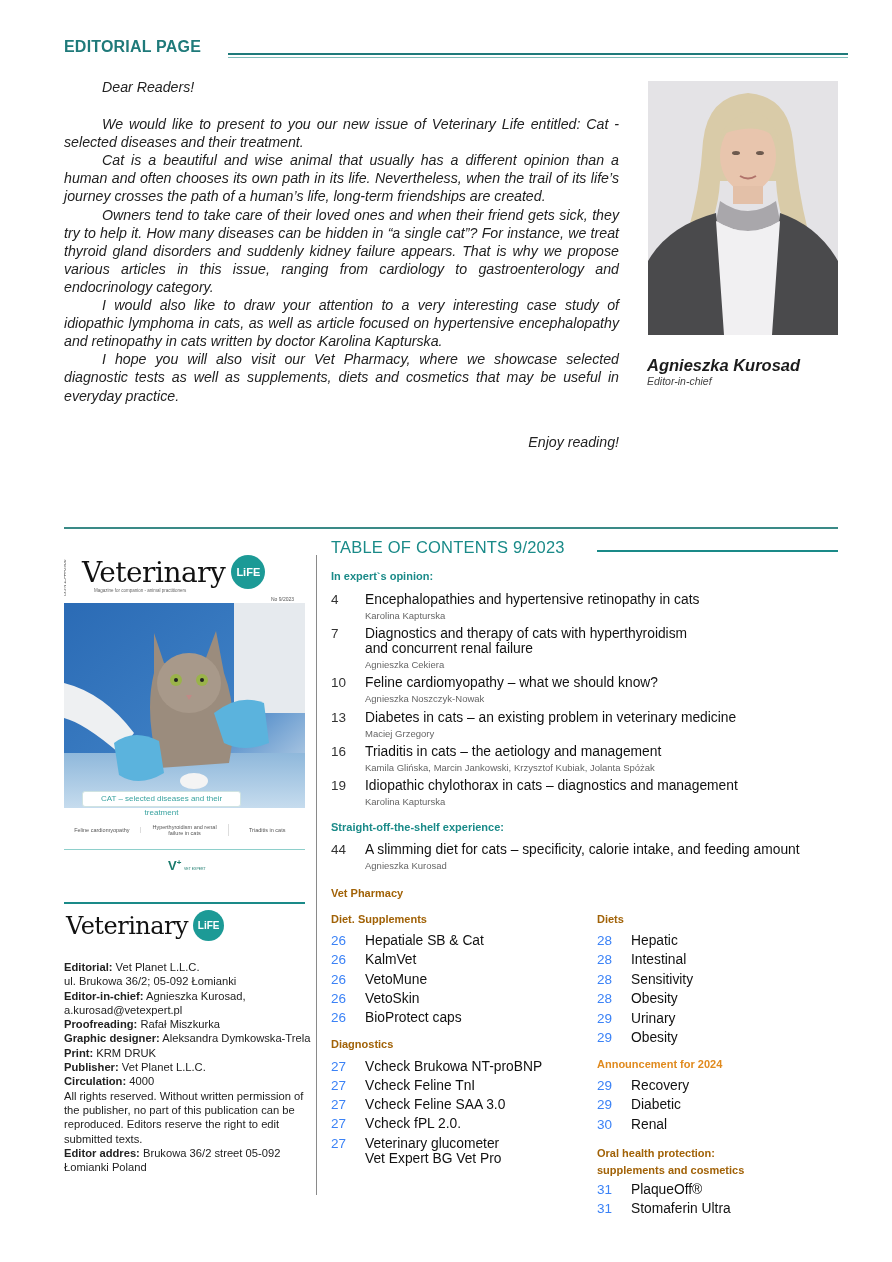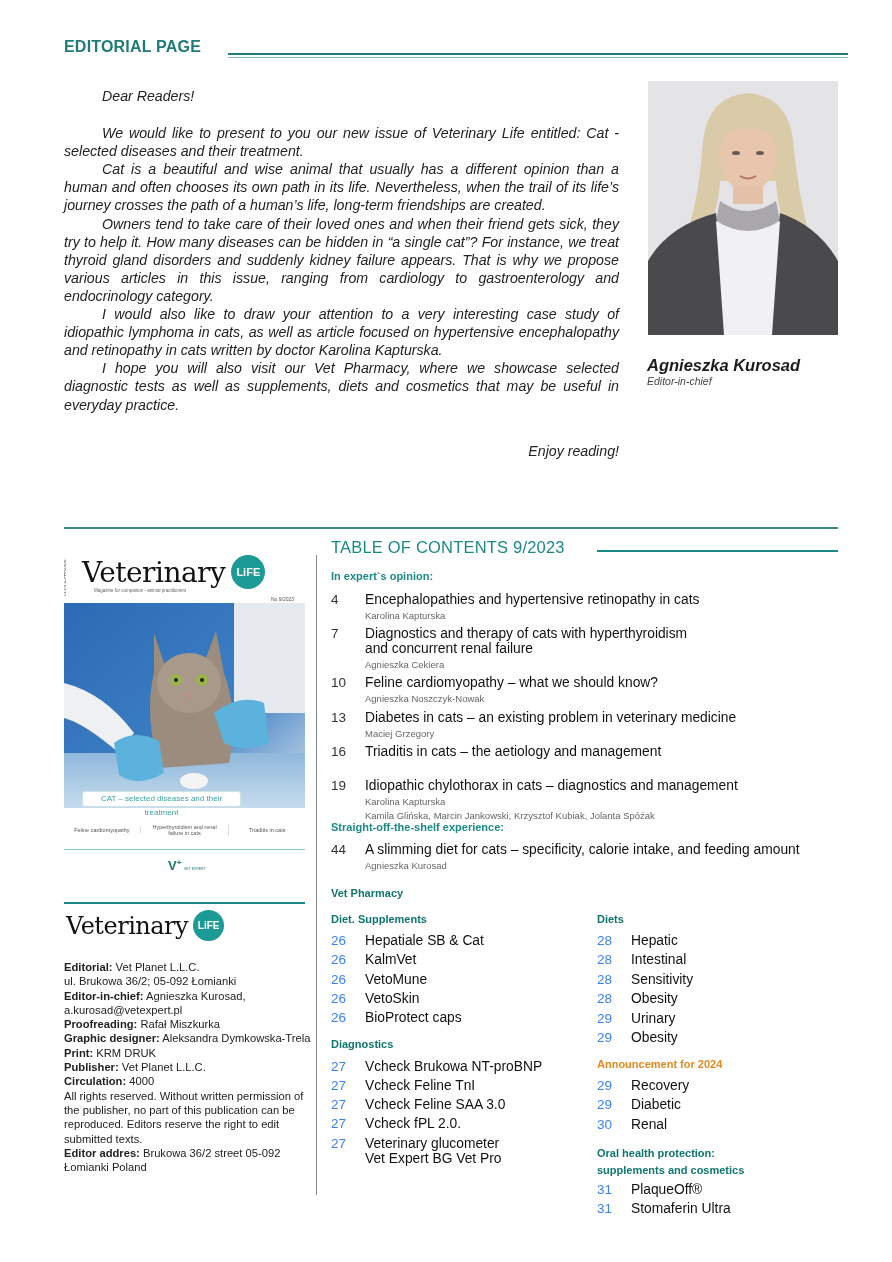--- a/index.html
+++ b/index.html
@@ -1,30 +1,30 @@
 <!DOCTYPE html>
 <html><head>
 <meta charset="utf-8">
 <style>
   * { box-sizing: border-box; margin: 0; padding: 0; }
   html, body { width: 892px; height: 1262px; background: #ffffff; overflow: hidden; }
   body { position: relative; font-family: "DejaVu Sans", sans-serif; color: #1a1a1a; }
 
   .teal { color: #1a8a88; }
-  .blue { color: #0f766e; }
+  .blue { color: #a16207; }
   .orange { color: #e08a1e; }
 
   
   #ed-title { position: absolute; left: 64px; top: 38px; font-size: 16px; font-weight: bold; color: #1f7a7a; letter-spacing: 0.2px; font-family: "Liberation Sans", sans-serif; }
   #ed-rule1 { position: absolute; left: 228px; top: 53px; width: 620px; height: 2px; background: #1f7a7a; }
   #ed-rule2 { position: absolute; left: 228px; top: 57px; width: 620px; height: 1px; background: #7fbdbb; }
 
   
   #letter { position: absolute; left: 64px; top: 78px; width: 555px; font-family: "Liberation Sans", sans-serif; font-style: italic; font-size: 14.2px; line-height: 18.1px; color: #222; text-align: justify; }
-  #letter .greet { padding-left: 38px; margin-bottom: 19px; margin-top: 9px; }
+  #letter .greet { padding-left: 38px; margin-bottom: 19px; }
   #letter p.para { text-indent: 38px; }
   #letter .closing { text-align: right; margin-top: 28px; }
 
   
   #photo { position: absolute; left: 648px; top: 81px; width: 190px; height: 254px; background: #e6e5e8; overflow: hidden; }
   #editor-name { position: absolute; left: 647px; top: 356px; font-family: "Liberation Sans", sans-serif; font-style: italic; font-weight: bold; font-size: 16.5px; color: #1c1c1c; }
   #editor-role { position: absolute; left: 647px; top: 375px; font-family: "Liberation Sans", sans-serif; font-style: italic; font-size: 10.5px; color: #444; }
 
   
   #mid-rule { position: absolute; left: 64px; top: 527px; width: 774px; height: 2px; background: #3a8a87; }
@@ -194,21 +194,21 @@
   <span class="au" style="top:18px;">Agnieszka Noszczyk-Nowak</span>
 </div>
 <div class="toc-item" style="top:710px;">
   <span class="pg">13</span>
   <span class="tt">Diabetes in cats – an existing problem in veterinary medicine</span>
   <span class="au" style="top:18px;">Maciej Grzegory</span>
 </div>
 <div class="toc-item" style="top:744px;">
   <span class="pg">16</span>
   <span class="tt">Triaditis in cats – the aetiology and management</span>
-  <span class="au" style="top:18px;margin-top:48px;">Kamila Glińska, Marcin Jankowski, Krzysztof Kubiak, Jolanta Spóżak</span>
+  <span class="au" style="top:18px;">Kamila Glińska, Marcin Jankowski, Krzysztof Kubiak, Jolanta Spóżak</span>
 </div>
 <div class="toc-item" style="top:778px;">
   <span class="pg">19</span>
   <span class="tt">Idiopathic chylothorax in cats – diagnostics and management</span>
   <span class="au" style="top:18px;">Karolina Kapturska</span>
 </div>
 
 <div class="sec-head teal" style="left:331px;top:821px;">Straight-off-the-shelf experience:</div>
 <div class="toc-item" style="top:842px;">
   <span class="pg">44</span>

